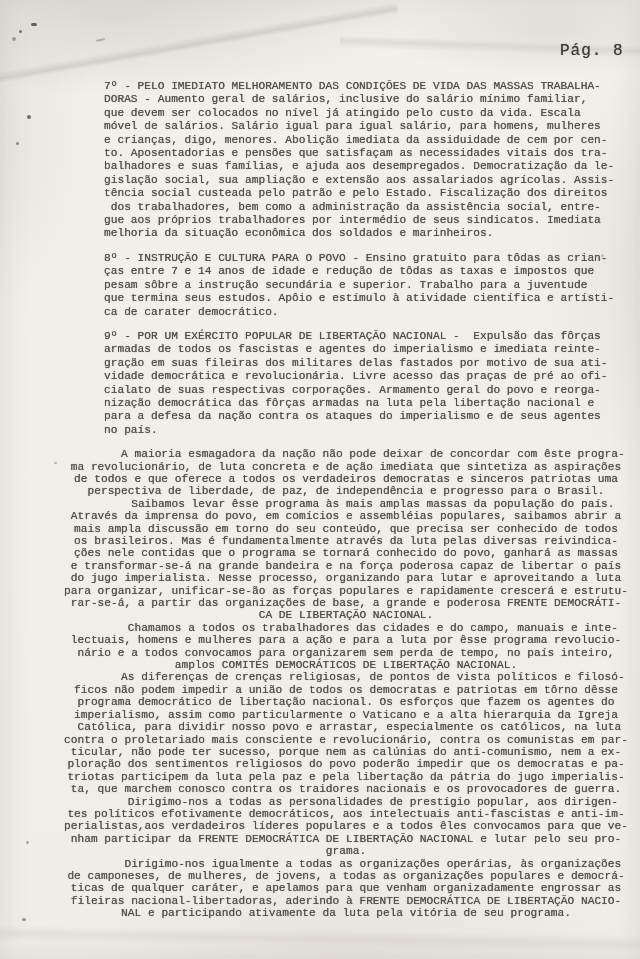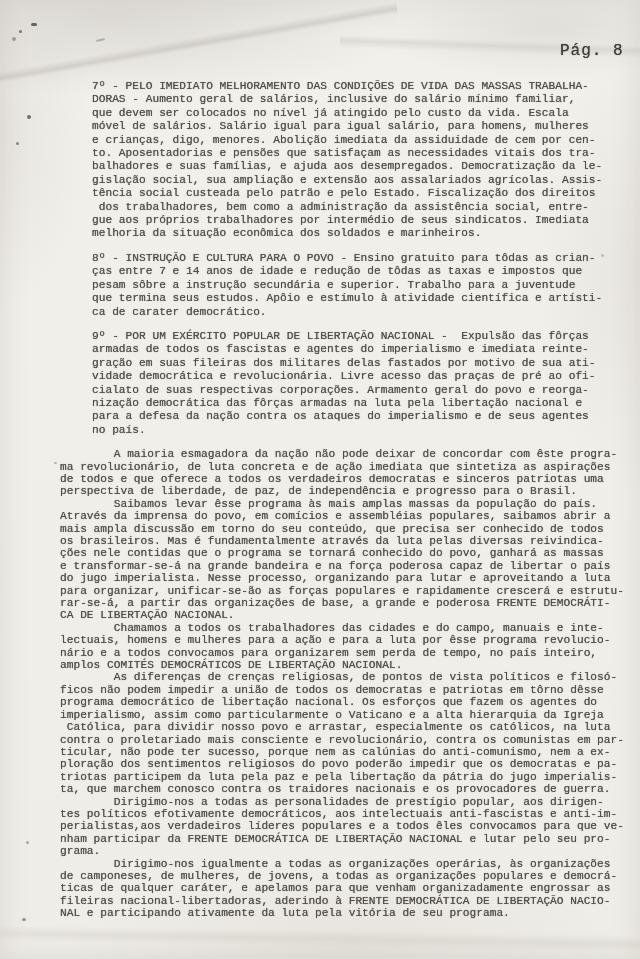--- a/index.html
+++ b/index.html
@@ -102,27 +102,28 @@
     width: 572px;
   }
 
   .para {
     white-space: pre;
     font-size: 11.2px;
     opacity: 0.92;
     text-shadow: 0 0 0.8px rgba(70,66,61,0.85);
   }
   .sect {
-    margin-left: 32px;
+    margin-left: 44px;
     line-height: 13.4px;
     margin-bottom: 11px;
   }
   .bodyp {
     line-height: 12.4px;
     margin-bottom: 0;
+    text-align: center;
   }
 </style>
 </head>
 <body>
 
 <div class="page">
 
   <div class="crease-top"></div>
   <div class="crease-top-right"></div>
   <div class="crease-bottom"></div>

